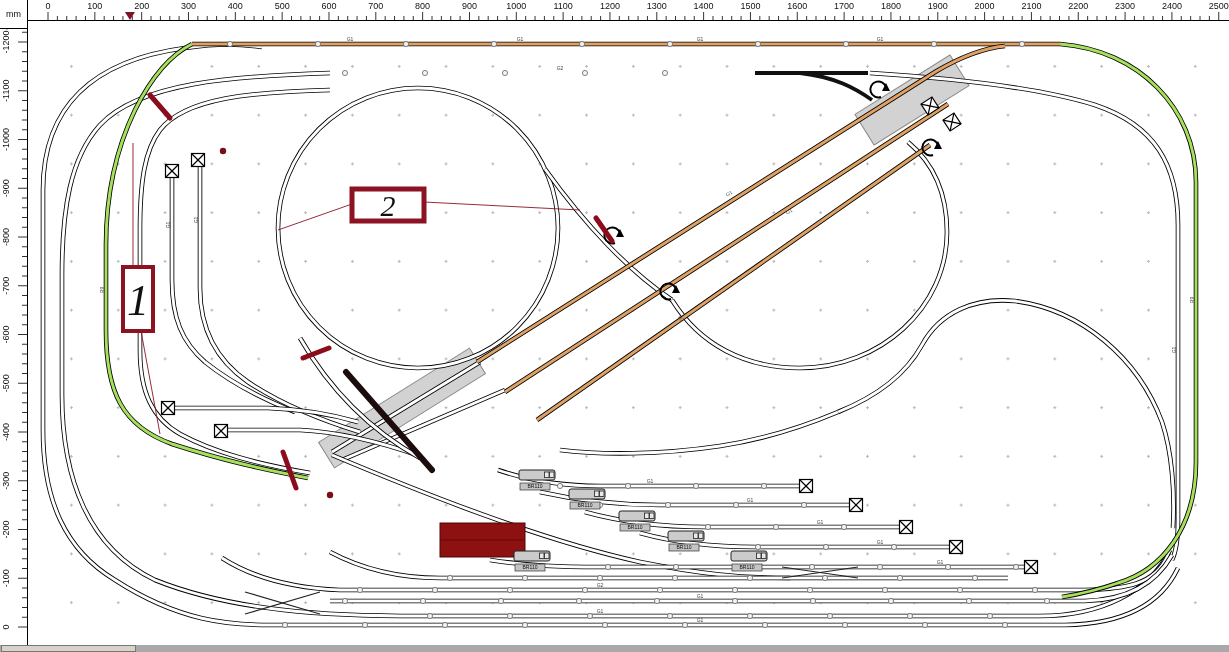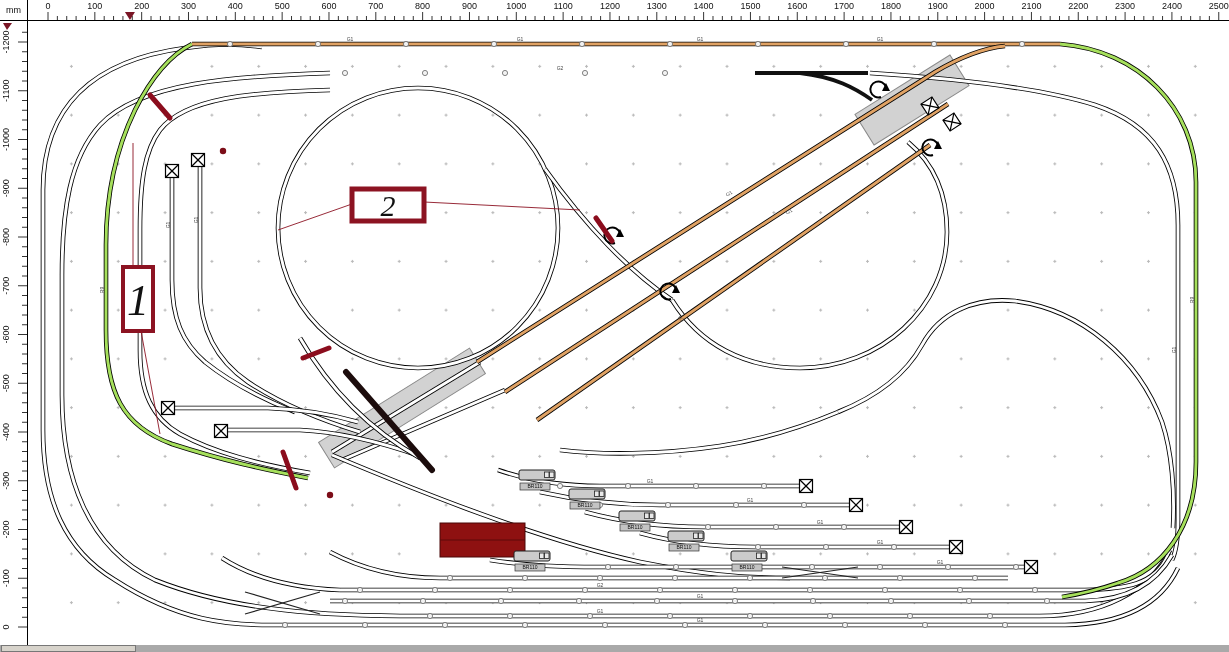--- a/index.html
+++ b/index.html
@@ -2,21 +2,21 @@
 <html><head>
 <meta charset="utf-8">
 <style>
   html,body{margin:0;padding:0;background:#fff;font-family:"Liberation Sans",sans-serif;}
   .stage{position:relative;width:1229px;height:652px;background:#fff;overflow:hidden;
     background-image:radial-gradient(#b9b9b9 1px, transparent 1.4px);
     background-size:46.83px 48.75px;background-position:48px 42px;}
   svg{position:absolute;left:0;top:0;}
   #top-ruler{left:0;top:0;}
   #left-ruler{left:0;top:21px;}
-  .corner{position:absolute;left:0;top:0;width:28px;height:21px;background:#fff;
+  .corner{position:absolute;left:0;top:0;width:28px;height:29px;background:#fff;
     border-right:1px solid #000;border-bottom:1px solid #000;font-size:9px;color:#111;
     display:flex;align-items:center;justify-content:center;box-sizing:border-box;}
   .scrollbar{position:absolute;left:0;top:645px;width:1229px;height:7px;background:#a9a9a9;}
   .scroll-thumb{position:absolute;left:1px;top:0;width:135px;height:7px;background:#d7d3cb;
     border:1px solid #777;box-sizing:border-box;}
   text{font-family:"Liberation Sans",sans-serif;}
   .callout-text{font-family:"Liberation Serif",serif;font-style:italic;}
 </style>
 </head>
 <body>

